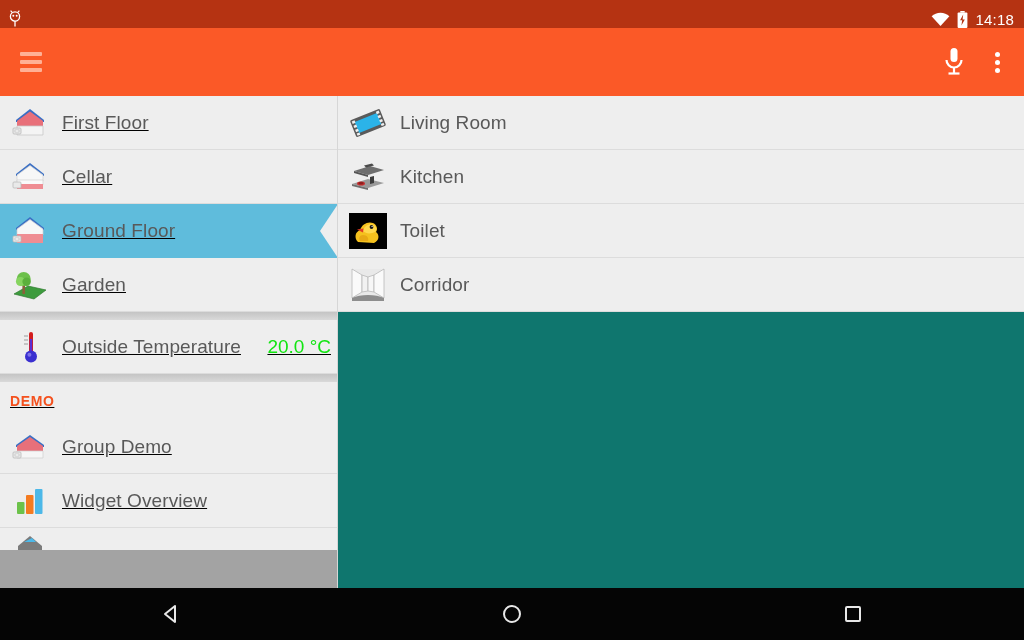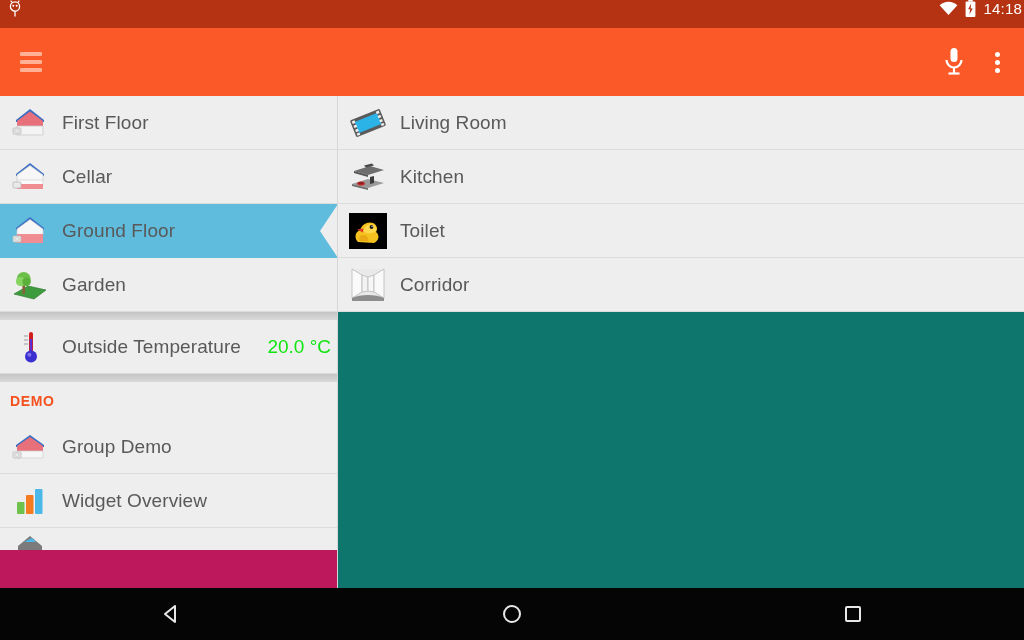--- a/index.html
+++ b/index.html
@@ -7,22 +7,22 @@
     width: 1024px; height: 640px;
     font-family: "Liberation Sans", sans-serif;
     background: #000;
     overflow: hidden;
   }
   .screen { position: relative; width: 1024px; height: 640px; background: #eeeeee; }
 
   
   .statusbar {
     position: absolute; top: 0; left: 0; width: 1024px; height: 28px;
-    background: #b53312; display: flex; align-items: flex-start;
-    padding: 0 2px 0 8px;
+    background: #b53312; display: flex; align-items: flex-end;
+    padding: 0 10px 0 8px;
   }
   .statusbar .sb-left { display: flex; align-items: center; gap: 6px; }
   .statusbar .sb-right { margin-left: auto; display: flex; align-items: center; gap: 7px; }
   .sb-clock { color: #ffffff; font-size: 15px; letter-spacing: .2px; }
 
   
   .toolbar {
     position: absolute; top: 28px; left: 0; width: 1024px; height: 68px;
     background: #fb5927; display: flex; align-items: center;
     padding: 0 14px 0 20px;
@@ -34,22 +34,23 @@
   .dots { display: flex; flex-direction: column; gap: 3px; align-items: center; padding: 6px 10px; cursor: pointer;}
   .dots i { display:block; width: 5px; height: 5px; border-radius: 50%; background: #fff; }
 
   
   .content {
     position: absolute; top: 96px; left: 0; width: 1024px; height: 492px;
     background: #eeeeee; display: flex;
   }
   .left-pane {
     width: 338px; height: 100%; position: relative;
-    background: #be185d; border-right: 1px solid #d6d6d6;
+    background: #a3a3a3; border-right: 1px solid #d6d6d6;
     overflow: hidden;
+    text-decoration: underline;
   }
   .right-pane { flex: 1; height: 100%; background: #0f766e; overflow: hidden; }
 
   .row {
     position: relative; height: 54px; display: flex; align-items: center;
     padding-left: 8px; border-bottom: 1px solid #dcdcdc; cursor: pointer;
     background: #eeeeee;
   }
   .row.selected { background: #5fbcdc; border-bottom-color: #5fbcdc; }
   .row.selected::after {

